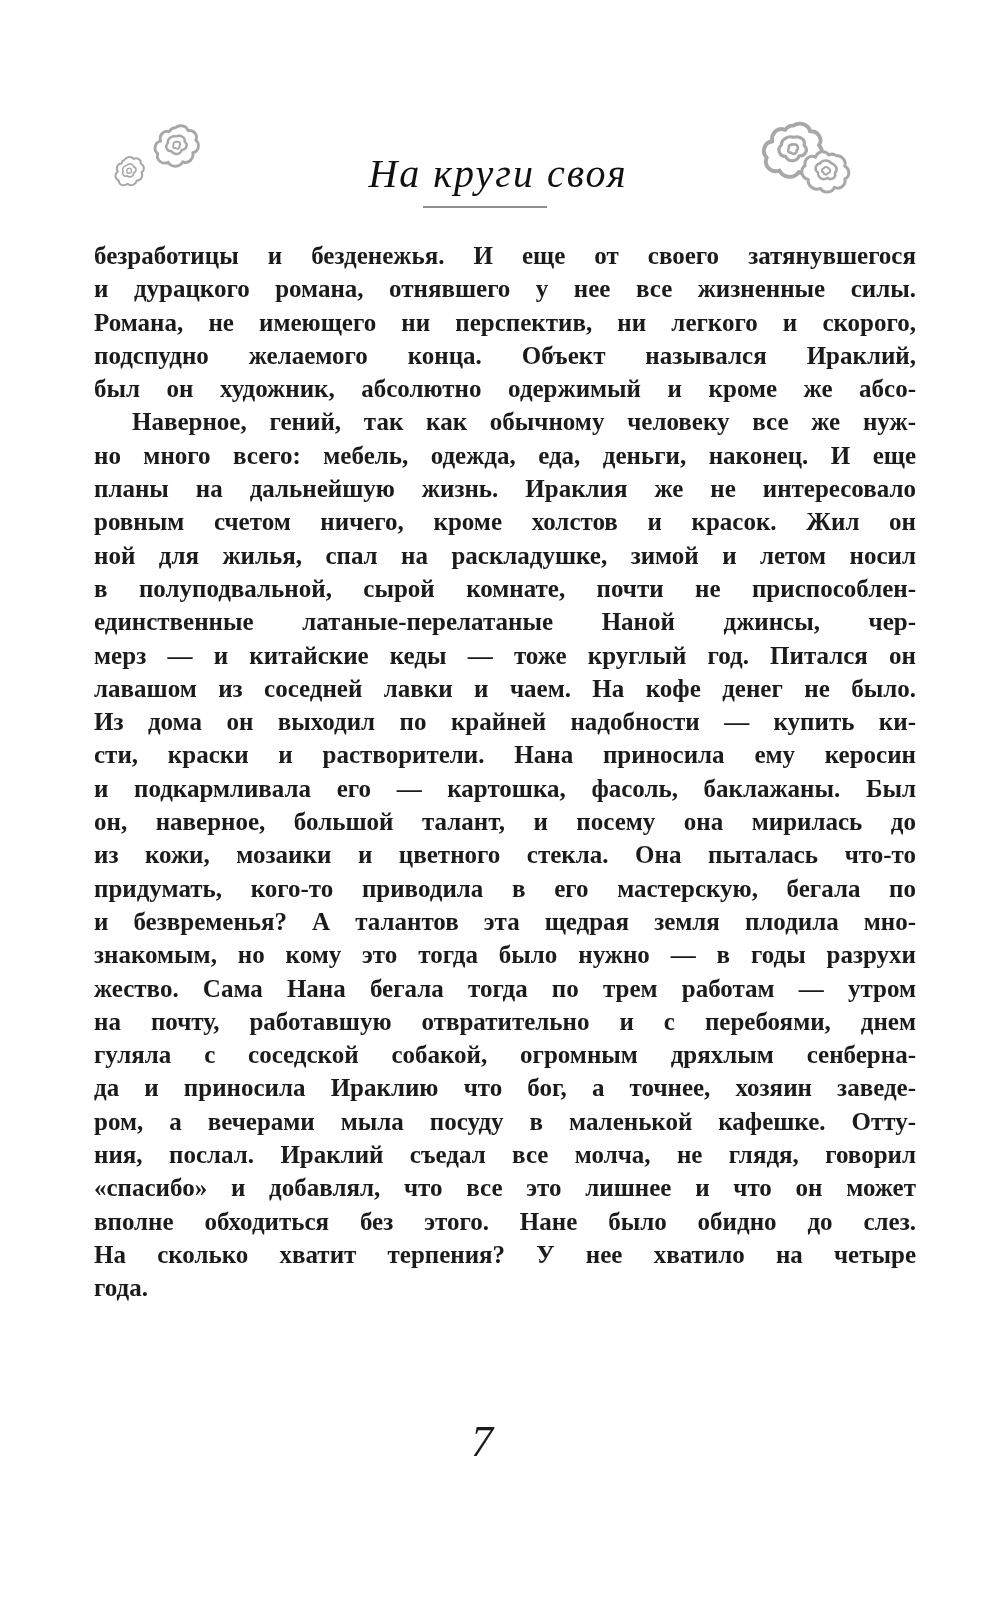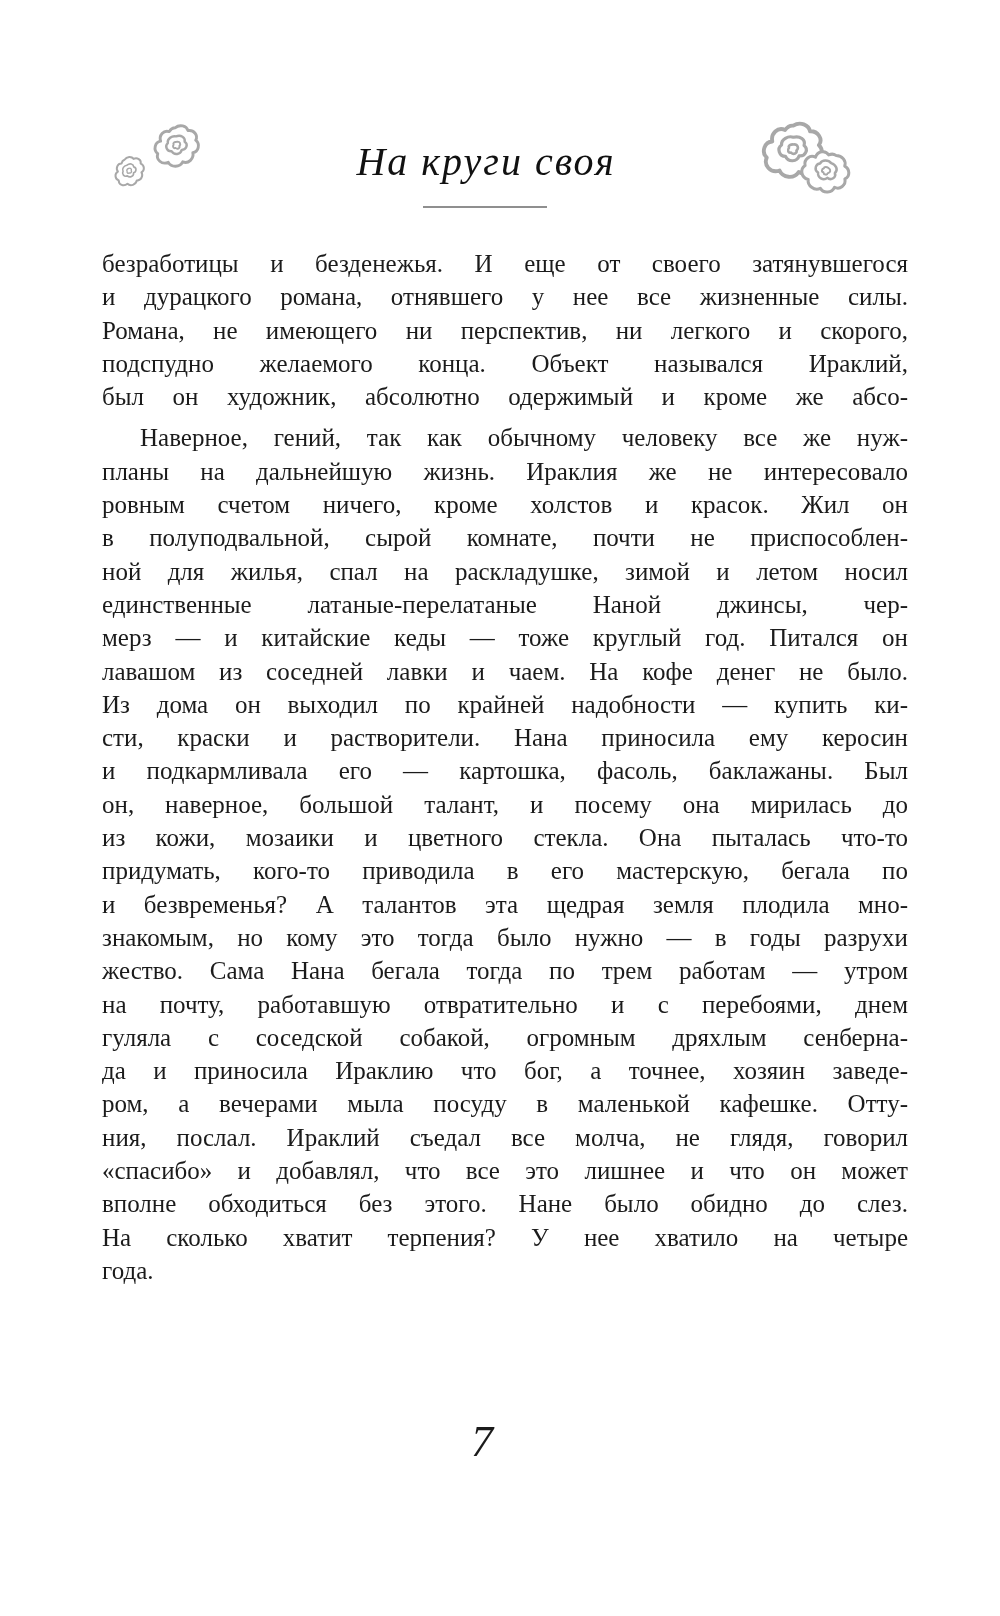--- a/index.html
+++ b/index.html
@@ -7,41 +7,41 @@
     position:relative;
     width:1000px; height:1616px;
     background:#ffffff;
     font-family:"Liberation Serif","DejaVu Serif",serif;
     color:#1b1b1b;
     overflow:hidden;
   }
   
   .running-title {
     position:absolute; top:134px; left:0; width:964px;
-    margin:4px; text-align:center;
+    margin:16px; text-align:center;
     font-family:"Liberation Serif","DejaVu Serif",serif;
     font-style:italic; font-weight:normal;
     font-size:40px; letter-spacing:2px; color:#111;
   }
   .header-rule {
     position:absolute; top:206px; left:423px;
     width:124px; height:2px; background:#8f8f8f;
   }
   .orn { position:absolute; }
   .orn svg { display:block; width:100%; height:100%; }
   .orn-left-large  { left:151px; top:122px; width:50px; height:48px; }
   .orn-left-small  { left:112px; top:155px; width:34px; height:33px; transform:rotate(-18deg); }
   .orn-right-large { left:760px; top:118px; width:64px; height:64px; transform:rotate(6deg); }
   .orn-right-small { left:800px; top:146px; width:50px; height:50px; transform:rotate(38deg); }
   
   .page-text {
     position:absolute; left:94px; top:239px; width:822px;
     font-size:25px; line-height:33.3px;
   }
-  .para { margin:8px; }
+  .para { margin:0;font-weight:bold; }
   .para.indent .line:first-child { text-indent:38px; }
   .line {
     display:block;
     text-align:justify;
     text-align-last:justify;
   }
   .line.last { text-align-last:left; }
   
   .page-number {
     position:absolute; top:1416px; left:0; width:964px;
@@ -91,24 +91,25 @@
   <main class="page-text">
       <p class="para">
         <span class="line">безработицы и безденежья. И еще от своего затянувшегося</span>
         <span class="line">и дурацкого романа, отнявшего у нее все жизненные силы.</span>
         <span class="line">Романа, не имеющего ни перспектив, ни легкого и скорого,</span>
         <span class="line">подспудно желаемого конца. Объект назывался Ираклий,</span>
         <span class="line">был он художник, абсолютно одержимый и кроме же абсо-</span>
       </p>
       <p class="para indent">
         <span class="line">Наверное, гений, так как обычному человеку все же нуж-</span>
+        <span class="line">но много всего: мебель, одежда, еда, деньги, наконец. И еще</span>
         <span class="line">планы на дальнейшую жизнь. Ираклия же не интересовало</span>
         <span class="line">ровным счетом ничего, кроме холстов и красок. Жил он</span>
+        <span class="line">ной для жилья, спал на раскладушке, зимой и летом носил</span>
         <span class="line">в полуподвальной, сырой комнате, почти не приспособлен-</span>
-        <span class="line">ной для жилья, спал на раскладушке, зимой и летом носил</span>
         <span class="line">единственные латаные-перелатаные Наной джинсы, чер-</span>
         <span class="line">мерз — и китайские кеды — тоже круглый год. Питался он</span>
         <span class="line">лавашом из соседней лавки и чаем. На кофе денег не было.</span>
         <span class="line">Из дома он выходил по крайней надобности — купить ки-</span>
         <span class="line">сти, краски и растворители. Нана приносила ему керосин</span>
         <span class="line">и подкармливала его — картошка, фасоль, баклажаны. Был</span>
         <span class="line">он, наверное, большой талант, и посему она мирилась до</span>
         <span class="line">из кожи, мозаики и цветного стекла. Она пыталась что-то</span>
         <span class="line">придумать, кого-то приводила в его мастерскую, бегала по</span>
         <span class="line">и безвременья? А талантов эта щедрая земля плодила мно-</span>

